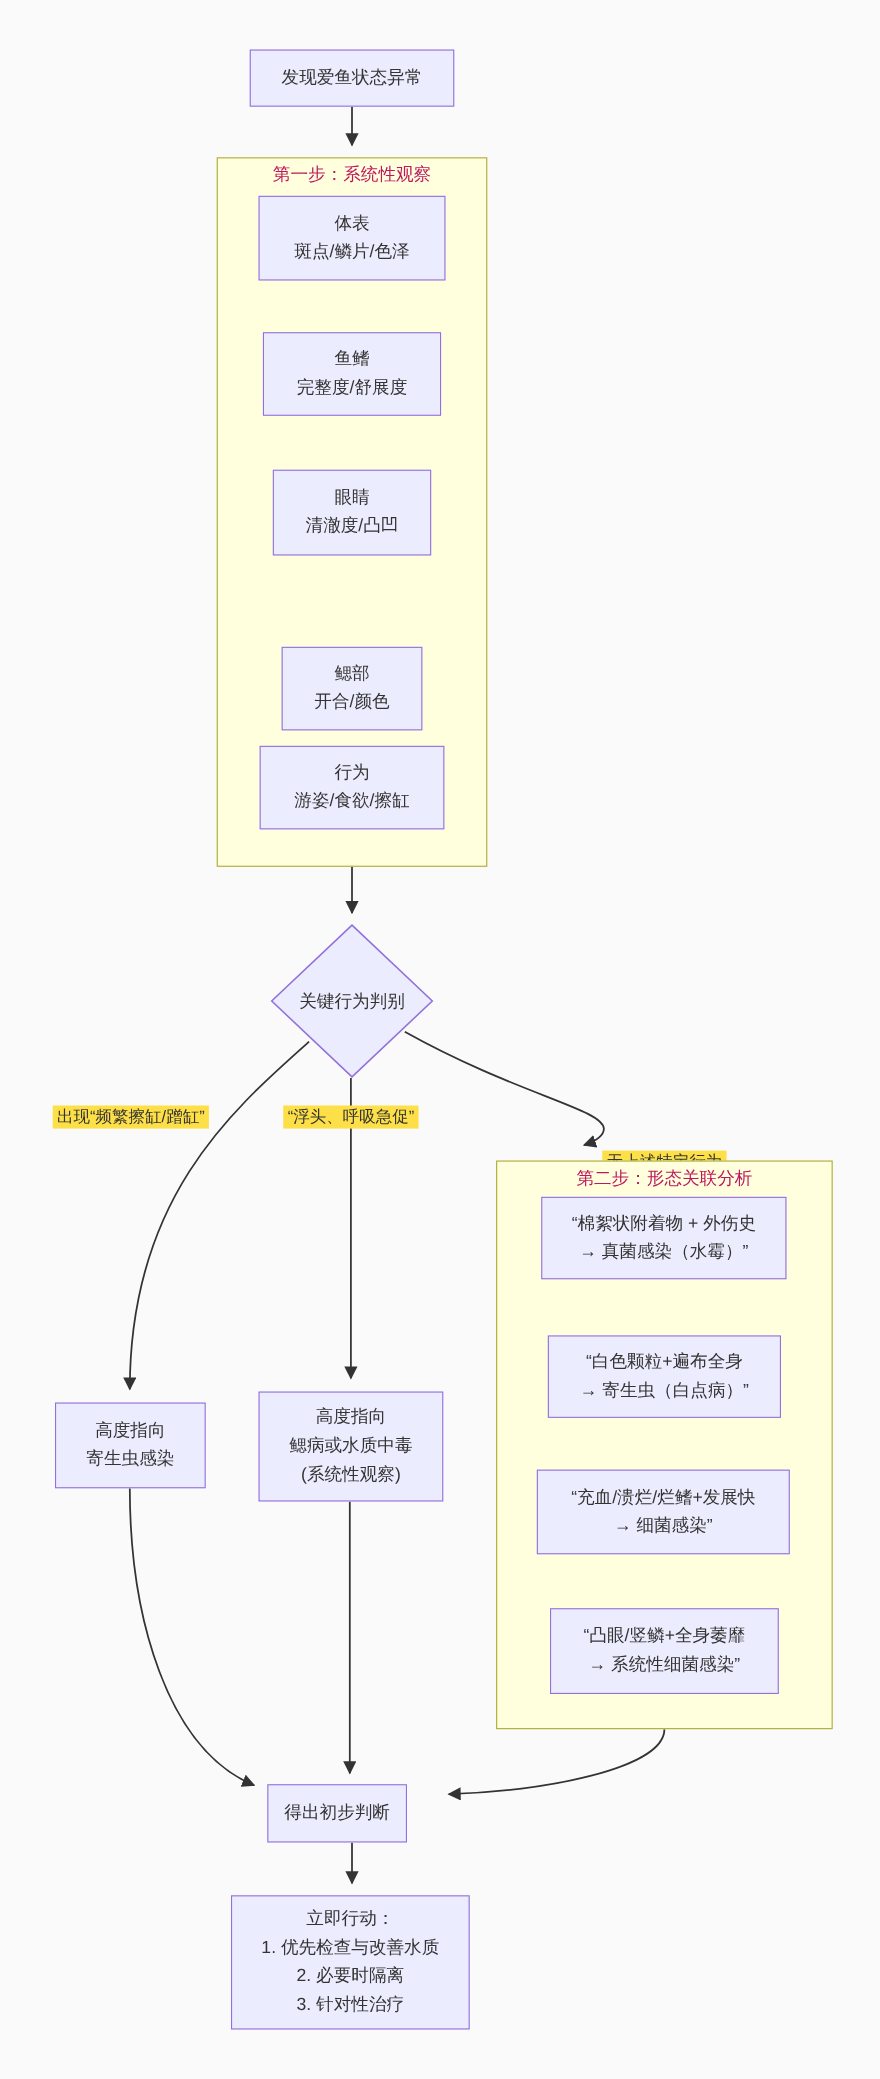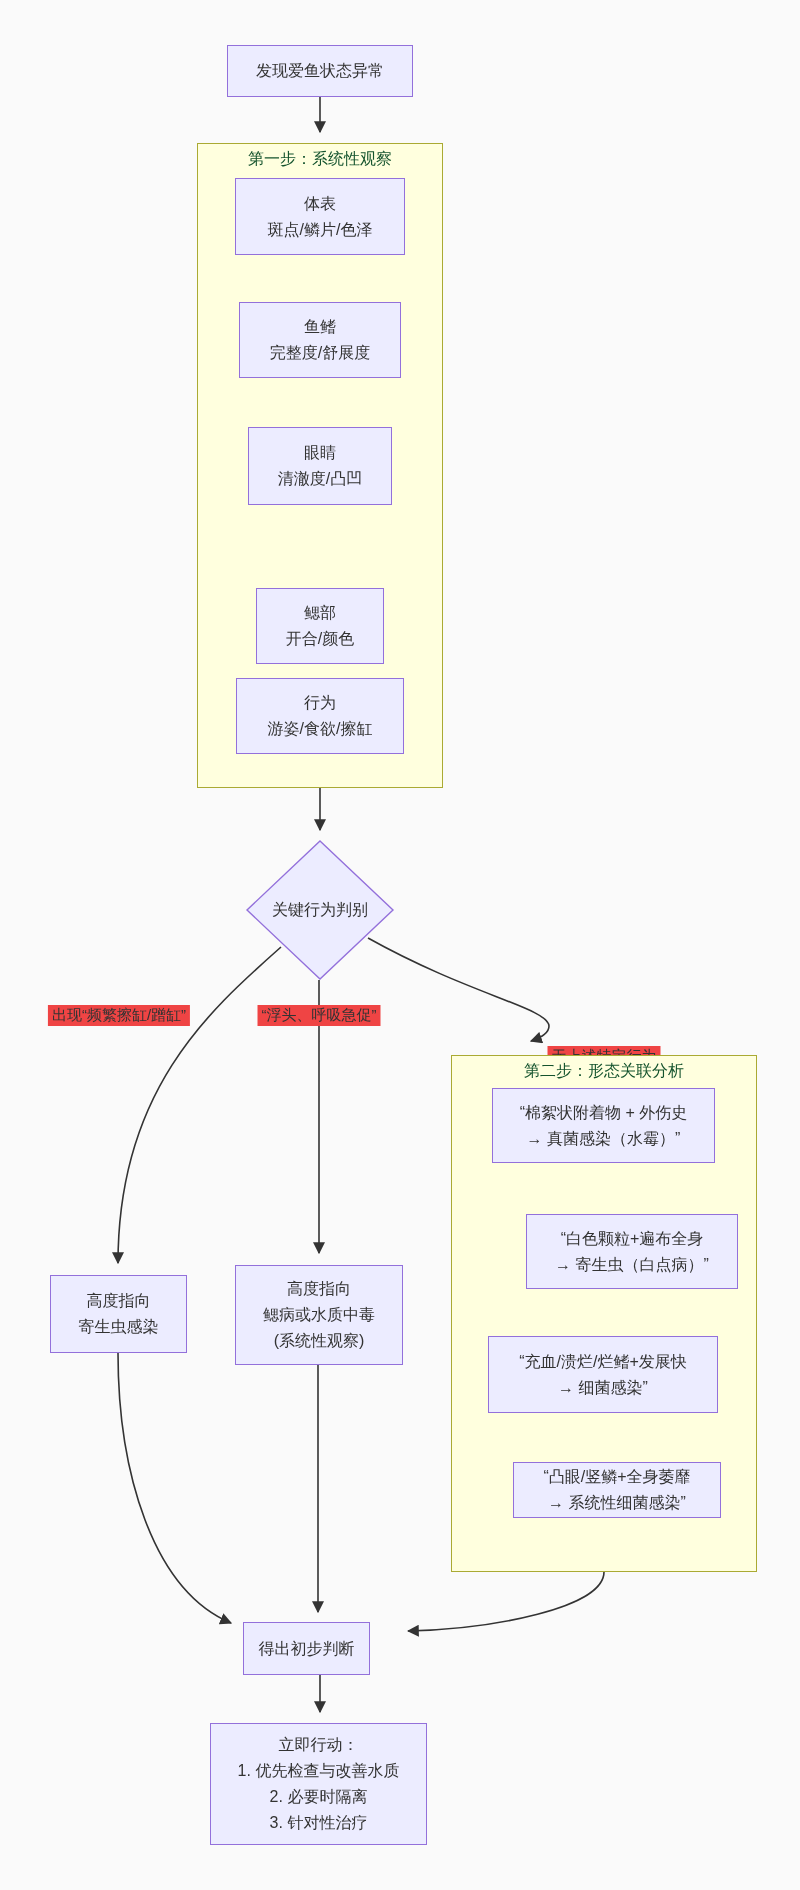--- a/index.html
+++ b/index.html
@@ -24,30 +24,30 @@
     box-sizing:border-box;
   }
   .cluster{
     position:absolute;
     background:#FFFFDE;
     border:1.4px solid #AAAA33;
     box-sizing:border-box;
   }
   .cluster-title{
     position:absolute;left:0;top:5px;width:100%;
-    text-align:center;font-size:16px;color:#14532d;font-family:Liberation Mono, monospace;
+    text-align:center;font-size:16px;color:#be185d;font-family:Liberation Mono, monospace;
   }
   .diamond-label{
     position:absolute;
     display:flex;align-items:center;justify-content:center;
     font-size:16px;text-align:center;
   }
   .edge-label{
     position:absolute;
-    background:#ef4444;
+    background:#fde047;
     padding:1px 4px;
     font-size:15px;color:#333;
     white-space:nowrap;
     transform:translateX(-50%);
   }
 </style>
 </head>
 <body>
 
 <div class="canvas">
@@ -126,31 +126,31 @@
 
   <div class="cluster" style="left:451px;top:1055px;width:306px;height:517px;">
     <div class="cluster-title">第二步：形态关联分析</div>
   </div>
 
   <div class="node" style="left:492px;top:1088px;width:223px;height:75px;">
     <div>“棉絮状附着物 + 外伤史</div>
     <div>→ 真菌感染（水霉）”</div>
   </div>
 
-  <div class="node" style="left:526px;top:1214px;width:212px;height:75px;">
+  <div class="node" style="left:498px;top:1214px;width:212px;height:75px;">
     <div>“白色颗粒+遍布全身</div>
     <div>→ 寄生虫（白点病）”</div>
   </div>
 
   <div class="node" style="left:488px;top:1336px;width:230px;height:77px;">
     <div>“充血/溃烂/烂鳍+发展快</div>
     <div>→ 细菌感染”</div>
   </div>
 
-  <div class="node" style="left:500px;top:1462px;width:208px;height:56px;margin-left:13px;">
+  <div class="node" style="left:500px;top:1462px;width:208px;height:78px;">
     <div>“凸眼/竖鳞+全身萎靡</div>
     <div>→ 系统性细菌感染”</div>
   </div>
 
   <div class="node" style="left:243px;top:1622px;width:127px;height:53px;">
     <div>得出初步判断</div>
   </div>
 
   <div class="node" style="left:210px;top:1723px;width:217px;height:122px;">
     <div>立即行动：</div>

